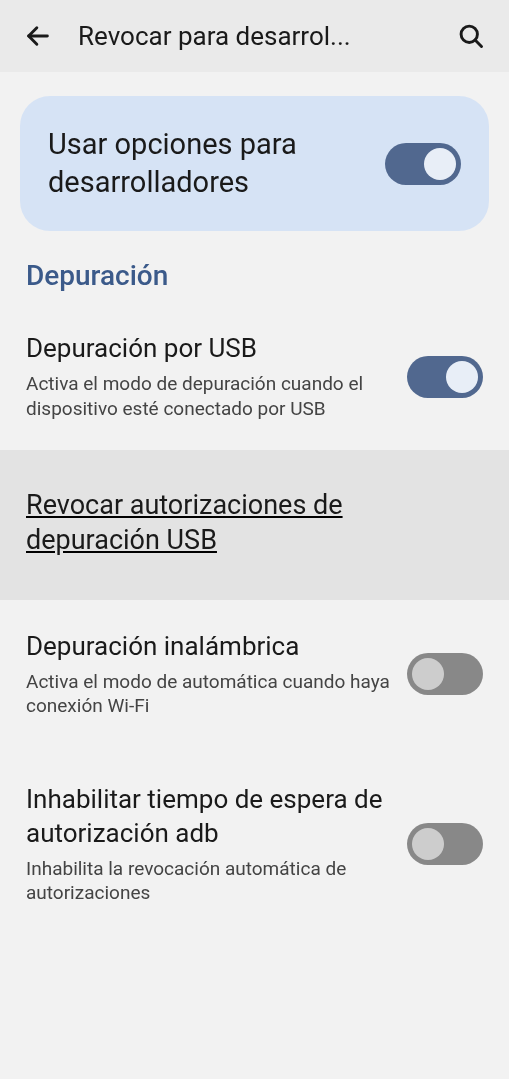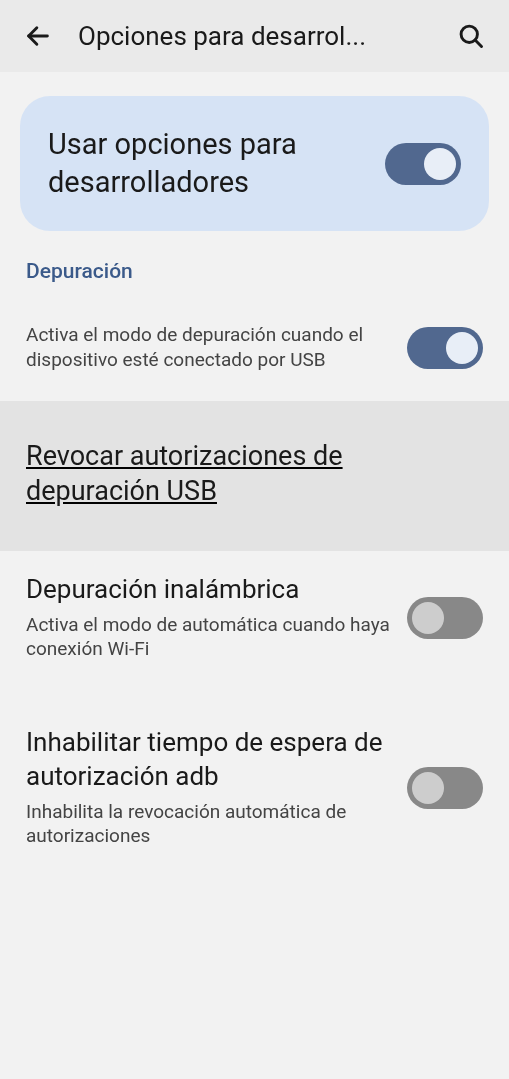--- a/index.html
+++ b/index.html
@@ -87,21 +87,21 @@
     }
     .toggle-on .toggle-knob {
       right: 5px;
       background: #e8eef7;
     }
     .toggle-off .toggle-knob {
       left: 5px;
       background: #cdcdcd;
     }
     .section-label {
-      font-size: 21px;
+      font-size: 28px;
       color: #3b5a8a;
       padding: 16px 14px 10px 26px;
       font-weight: 500;
     }
     .setting-item {
       padding: 24px 26px;
       display: flex;
       align-items: center;
       justify-content: space-between;
       background: #f2f2f2;
@@ -130,58 +130,59 @@
     }
     .item-revoke .setting-title {
       font-size: 27px;
       margin-bottom: 0;
     }
     .item-usb {
       padding-top: 30px;
       padding-bottom: 28px;
     }
     .item-wireless {
-      padding-top: 22px;
+      padding-top: 30px;
       padding-bottom: 30px;
     }
     .item-adb {
       padding-top: 34px;
       padding-bottom: 10px;
     }
   </style>
 </head>
 <body>
 
 <div class="header">
   <div class="back-btn">
     <svg width="28" height="28" viewBox="0 0 24 24" fill="none" stroke="#1a1a1a" stroke-width="2.5" stroke-linecap="round" stroke-linejoin="round">
       <line x1="20" y1="12" x2="4" y2="12"></line>
       <polyline points="11 5 4 12 11 19"></polyline>
     </svg>
   </div>
-  <div class="header-title">Opciones para desarrol...</div>
+  <div class="header-title">Revocar para desarrol...</div>
   <div class="search-btn">
     <svg width="28" height="28" viewBox="0 0 24 24" fill="none" stroke="#1a1a1a" stroke-width="2.5" stroke-linecap="round" stroke-linejoin="round">
       <circle cx="10.5" cy="10.5" r="7"></circle>
       <line x1="21" y1="21" x2="15.5" y2="15.5"></line>
     </svg>
   </div>
 </div>
 
 <div class="main-card">
   <div class="main-card-title">Usar opciones para desarrolladores</div>
   <div class="toggle toggle-on">
     <div class="toggle-knob"></div>
   </div>
 </div>
 
 <div class="section-label">Depuración</div>
 
 <div class="setting-item item-usb">
   <div class="setting-text">
+    <div class="setting-title">Depuración por USB</div>
     <div class="setting-desc">Activa el modo de depuración cuando el dispositivo esté conectado por USB</div>
   </div>
   <div class="toggle toggle-on">
     <div class="toggle-knob"></div>
   </div>
 </div>
 
 <div class="setting-item highlighted item-revoke">
   <div class="setting-text">
     <div class="setting-title">Revocar autorizaciones de depuración USB</div>

